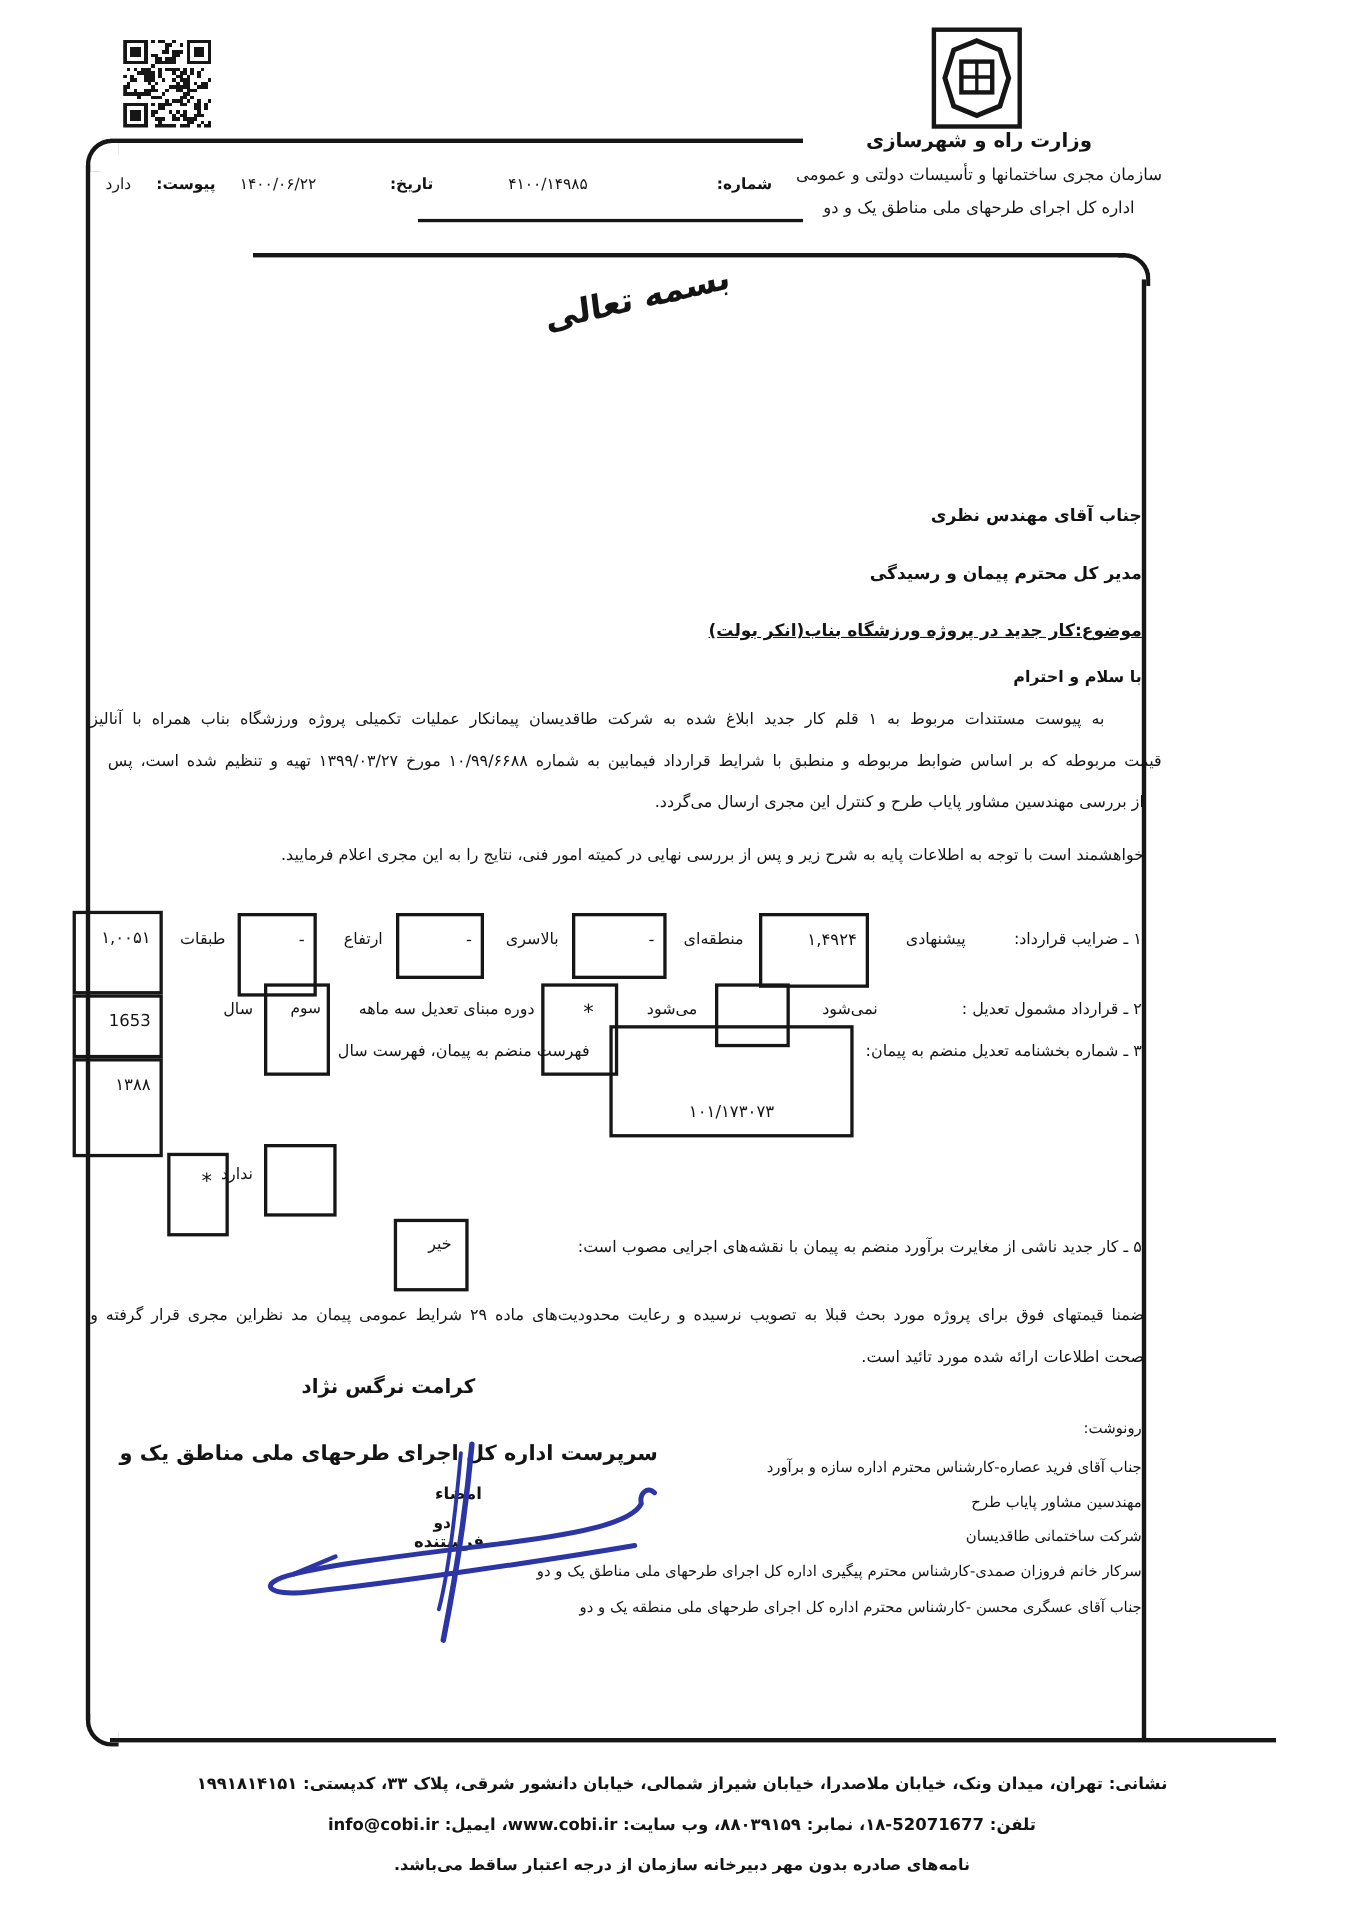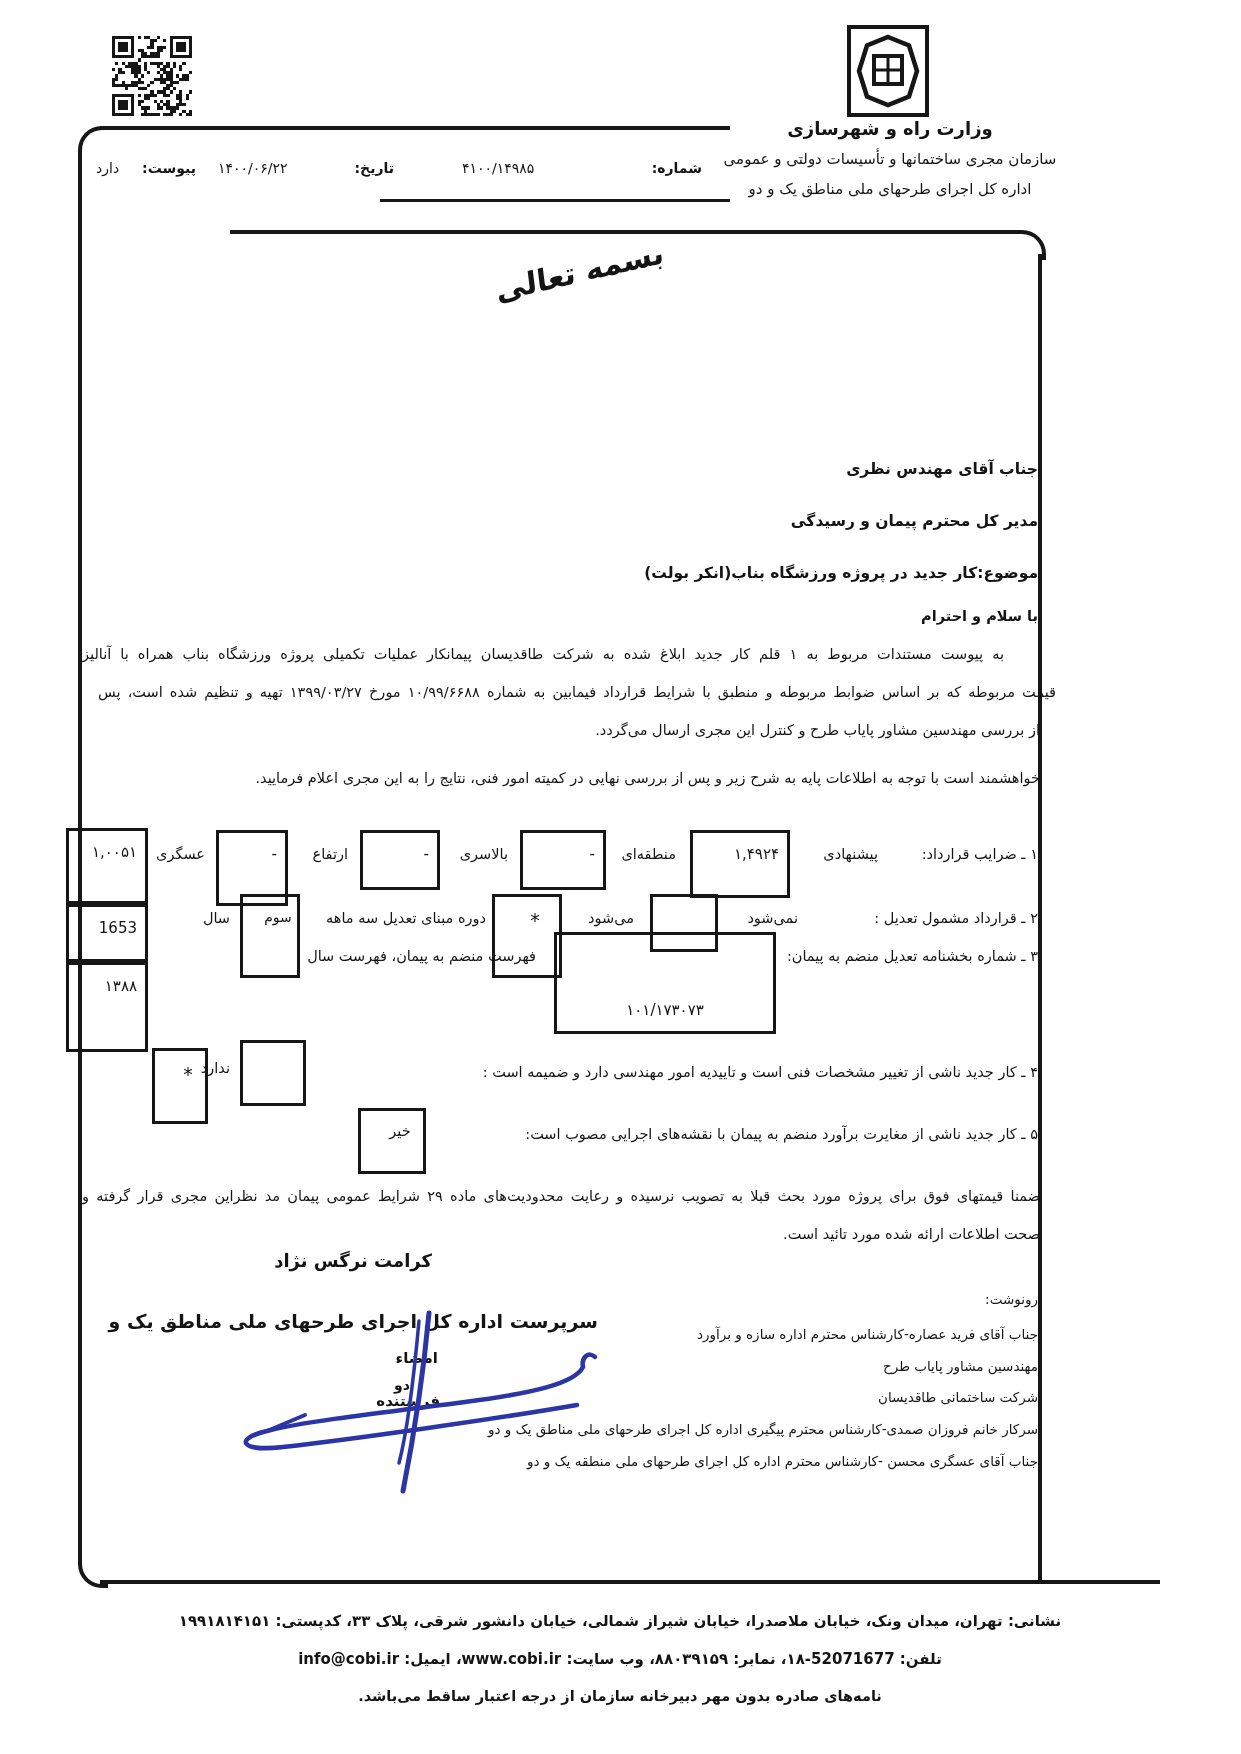--- a/index.html
+++ b/index.html
@@ -34,21 +34,21 @@
   .f-attach{left:96px;top:160px;width:100px;}
   .hfield .lab{font-weight:bold;}
 
   
   .bism{left:450px;top:254px;width:260px;height:100px;text-align:center;}
   .bism span{display:inline-block;font-size:30px;font-weight:bold;transform:rotate(-13deg) skewX(-6deg);}
 
   
   .rec1{right:203px;top:460px;font-size:15.5px;}
   .rec2{right:203px;top:512px;font-size:15.5px;}
-  .subject{right:203px;top:564px;font-size:15.5px;}
+  .subject{right:203px;top:564px;font-size:15.5px;text-decoration:underline;}
   .salut{right:203px;top:608px;font-size:14.5px;}
 
   
   .bodyline{left:82px;width:958px;font-size:14.5px;direction:rtl;}
   .jl{text-align:justify;text-align-last:justify;}
   .rl{text-align:right;}
   .bl1{top:646px;text-indent:36px;}
   .bl2{top:684px;margin-left:16px;}
   .bl3{top:722px;}
   .bl4{top:770px;}
@@ -380,39 +380,38 @@
 
   <div class="abs flab r1-label">۱ ـ ضرایب قرارداد:</div>
   <div class="abs flab r1-proposed-label">پیشنهادی</div>
   <div class="fbox bx-proposed">۱,۴۹۲۴</div>
   <div class="abs flab r1-regional-label">منطقه‌ای</div>
   <div class="fbox bx-regional">-</div>
   <div class="abs flab r1-overhead-label">بالاسری</div>
   <div class="fbox bx-overhead">-</div>
   <div class="abs flab r1-height-label">ارتفاع</div>
   <div class="fbox bx-height">-</div>
-  <div class="abs flab r1-floors-label">عسگری</div>
+  <div class="abs flab r1-floors-label">طبقات</div>
   <div class="fbox bx-floors">۱,۰۰۵۱</div>
 
   <div class="abs flab r2-label">۲ ـ قرارداد مشمول تعدیل :</div>
   <div class="abs flab r2-noadj-label">نمی‌شود</div>
   <div class="fbox bx-noadj center"></div>
   <div class="abs flab r2-adj-label">می‌شود</div>
   <div class="fbox bx-adj center">*</div>
   <div class="abs flab r2-period-label">دوره مبنای تعدیل سه ماهه</div>
   <div class="fbox bx-period center">سوم</div>
   <div class="abs flab r2-year-label">سال</div>
   <div class="fbox bx-year">1653</div>
 
   <div class="abs flab r3-label">۳ ـ شماره بخشنامه تعدیل منضم به پیمان:</div>
   <div class="fbox bx-circular bottom">۱۰۱/۱۷۳۰۷۳</div>
   <div class="abs flab r3-list-label">فهرست منضم به پیمان، فهرست سال</div>
   <div class="fbox bx-listyear">۱۳۸۸</div>
 
-  <div class="abs flab r4-label">۴ ـ کار جدید ناشی از تغییر مشخصات فنی است و تاییدیه امور مهندسی دارد و ضمیمه است :</div>
   <div class="fbox bx-has center"></div>
   <div class="abs flab r4-hasnot-label">ندارد</div>
   <div class="fbox bx-hasnot center">*</div>
 
   <div class="abs flab r5-label">۵ ـ کار جدید ناشی از مغایرت برآورد منضم به پیمان با نقشه‌های اجرایی مصوب است:</div>
   <div class="fbox bx-khair center">خیر</div>
 
   <div class="abs bodyline jl cl1">ضمنا قیمتهای فوق برای پروژه مورد بحث قبلا به تصویب نرسیده و رعایت محدودیت‌های ماده ۲۹ شرایط عمومی پیمان مد نظراین مجری قرار گرفته و</div>
   <div class="abs bodyline rl cl2">صحت اطلاعات ارائه شده مورد تائید است.</div>
 

